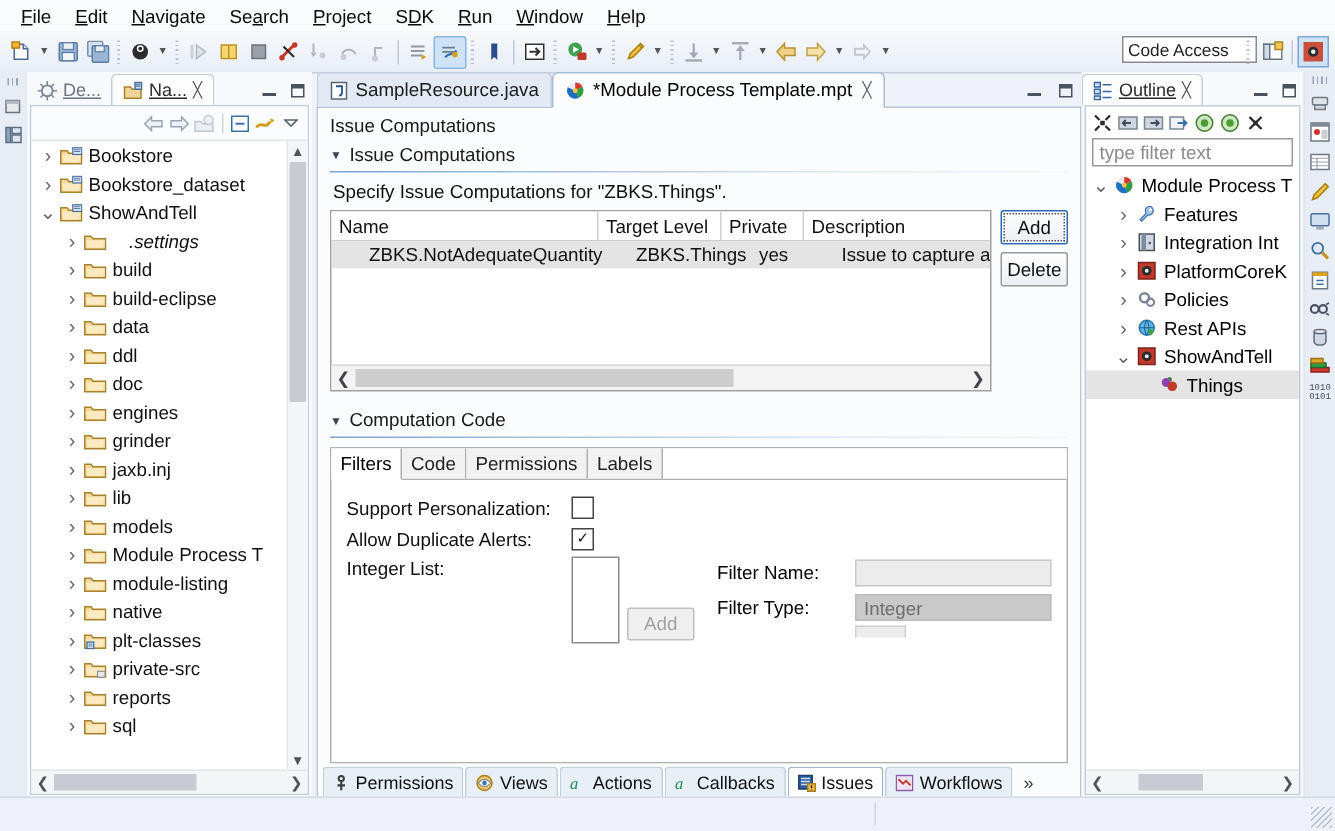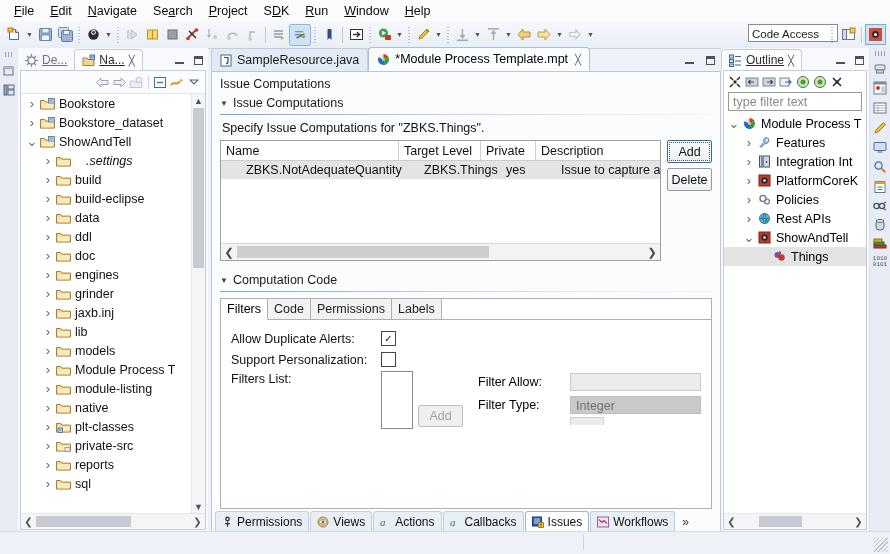--- a/index.html
+++ b/index.html
@@ -65,21 +65,21 @@
   .vscroll{position:absolute;right:0;top:0;bottom:0;width:13px;background:#f4f5f7;border-left:1px solid #e3e6ea;}
   .vscroll .thumb{position:absolute;left:1px;right:1px;background:#c8ccd2;border-radius:1px;}
   .vscroll .ar{position:absolute;left:0;right:0;height:13px;display:flex;align-items:center;justify-content:center;color:#4e545d;font-size:9px;}
   .hscroll{height:15px;background:#f4f5f7;border-top:1px solid #e3e6ea;display:flex;align-items:center;position:relative;}
   .hscroll .ar{width:15px;text-align:center;color:#4e545d;font-size:10px;}
   .hscroll .track{flex:1;height:11px;position:relative;}
   .hscroll .thumb{position:absolute;top:0;bottom:0;background:#c8ccd2;}
 
   
   .editor{flex:1;display:flex;flex-direction:column;min-width:0;padding-left:3px;}
-  .edtabrow{height:23px;display:flex;align-items:flex-end;position:relative;
+  .edtabrow{height:23px;display:flex;align-items:flex-start;position:relative;
             border-bottom:1px solid #b9c6d8;background:transparent;}
   .edtab{height:22px;display:flex;align-items:center;gap:5px;padding:0 8px;font-size:12.5px;
          border-radius:4px 4px 0 0;}
   .edtab.inactive{background:#e2eaf5;border:1px solid #c3cedd;border-bottom:none;color:#1b1b1b;}
   .edtab.active{background:#fbfcfe;border:1px solid #a9bdd6;border-bottom:1px solid #fbfcfe;color:#000;}
   .edtab .close{font-size:10px;color:#596070;margin-left:2px;}
   .edctl{position:absolute;right:4px;bottom:4px;display:flex;gap:8px;}
 
   .edbody{flex:1;background:#fbfcfe;border:1px solid #b9c6d8;border-top:none;display:flex;flex-direction:column;min-height:0;}
   .formhead{padding:5px 8px 3px 8px;font-size:12.5px;color:#1a1a1a;}
@@ -750,36 +750,36 @@
         <div class="tabpanel">
           <div class="tabstrip">
             <div class="ptab active">Filters</div>
             <div class="ptab">Code</div>
             <div class="ptab">Permissions</div>
             <div class="ptab">Labels</div>
             <div class="ptab filler"></div>
           </div>
           <div class="panelbody">
             <div class="frow">
+              <div class="flabel">Support Personalization:</div>
+              <div class="cbox"></div>
+            </div>
+            <div class="frow">
               <div class="flabel">Allow Duplicate Alerts:</div>
               <div class="cbox">✓</div>
             </div>
-            <div class="frow">
-              <div class="flabel">Support Personalization:</div>
-              <div class="cbox"></div>
-            </div>
             <div style="display:flex;align-items:flex-start;margin-top:1px;">
-              <div class="flabel" style="padding-top:1px;">Filters List:</div>
+              <div class="flabel" style="padding-top:1px;">Integer List:</div>
               <div class="listbox"></div>
               <div style="width:55px;display:flex;align-items:flex-end;justify-content:center;height:56px;">
                 <div class="addbtn">Add</div>
               </div>
               <div style="flex:1;min-width:0;padding-left:10px;">
                 <div style="display:flex;align-items:center;height:22px;">
-                  <div style="width:92px;">Filter Allow:</div>
+                  <div style="width:92px;">Filter Name:</div>
                   <div class="ffield" style="flex:1;"></div>
                 </div>
                 <div style="display:flex;align-items:center;height:24px;">
                   <div style="width:92px;">Filter Type:</div>
                   <div class="ffield grey" style="flex:1;">Integer</div>
                 </div>
                 <div style="display:flex;align-items:center;height:8px;">
                   <div style="width:92px;"></div>
                   <div style="width:32px;height:7px;border:1px solid #cfcfcf;border-bottom:none;background:#ececec;"></div>
                 </div>

